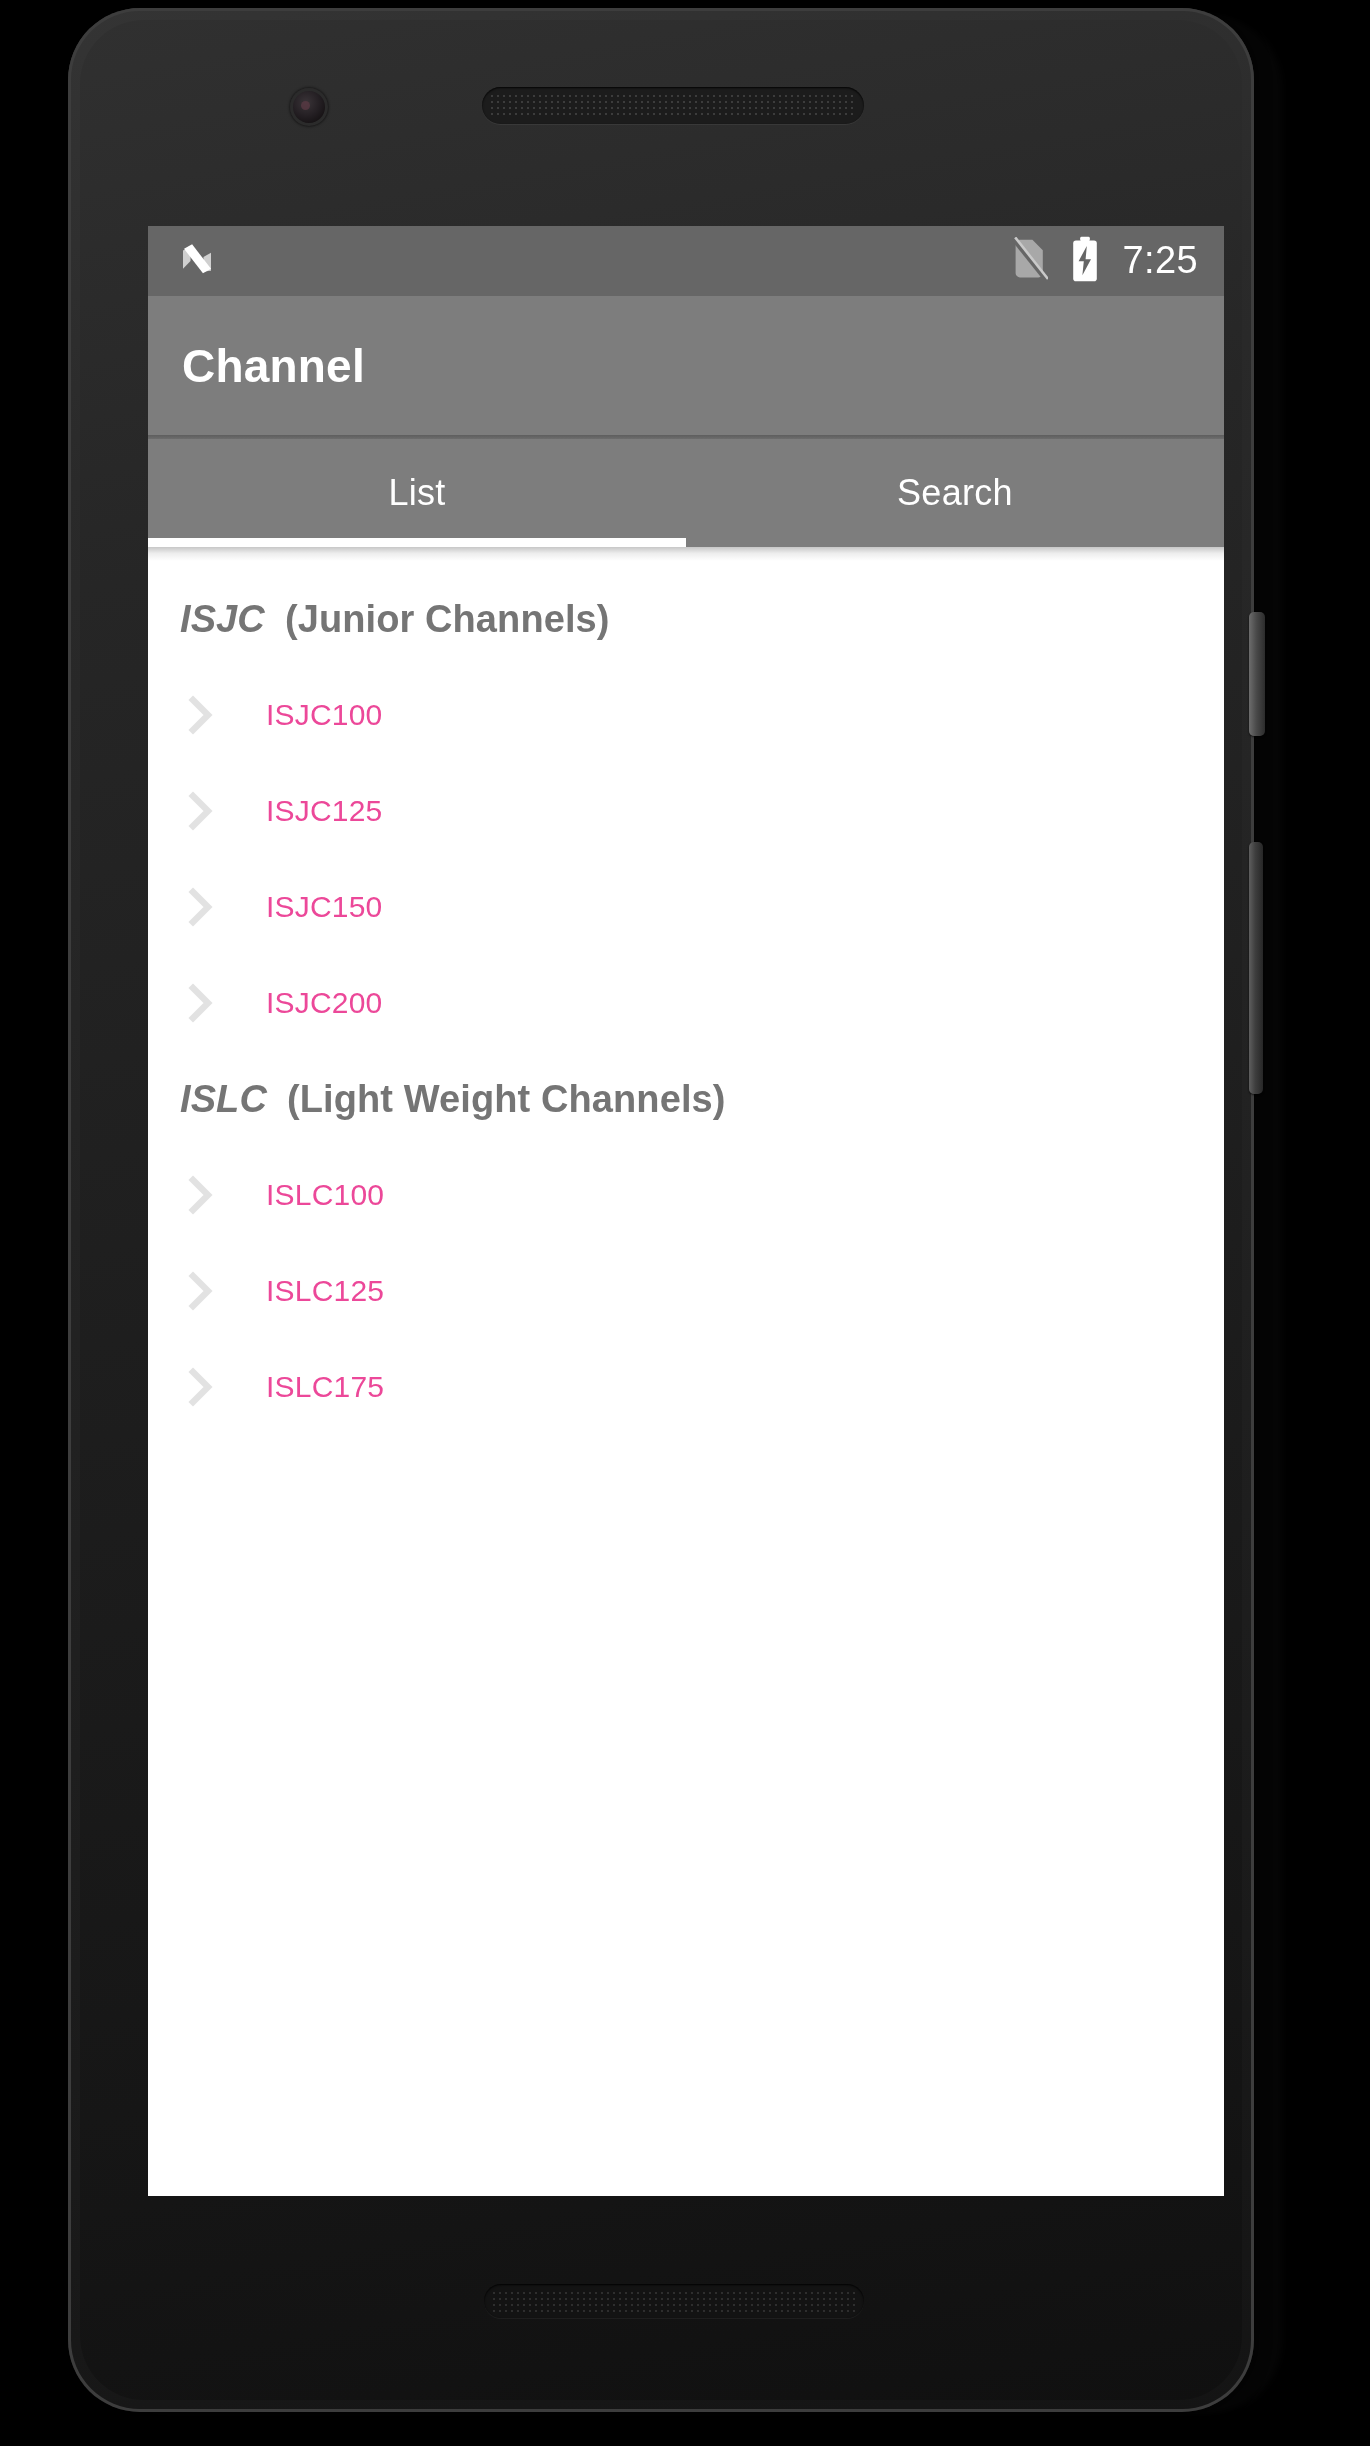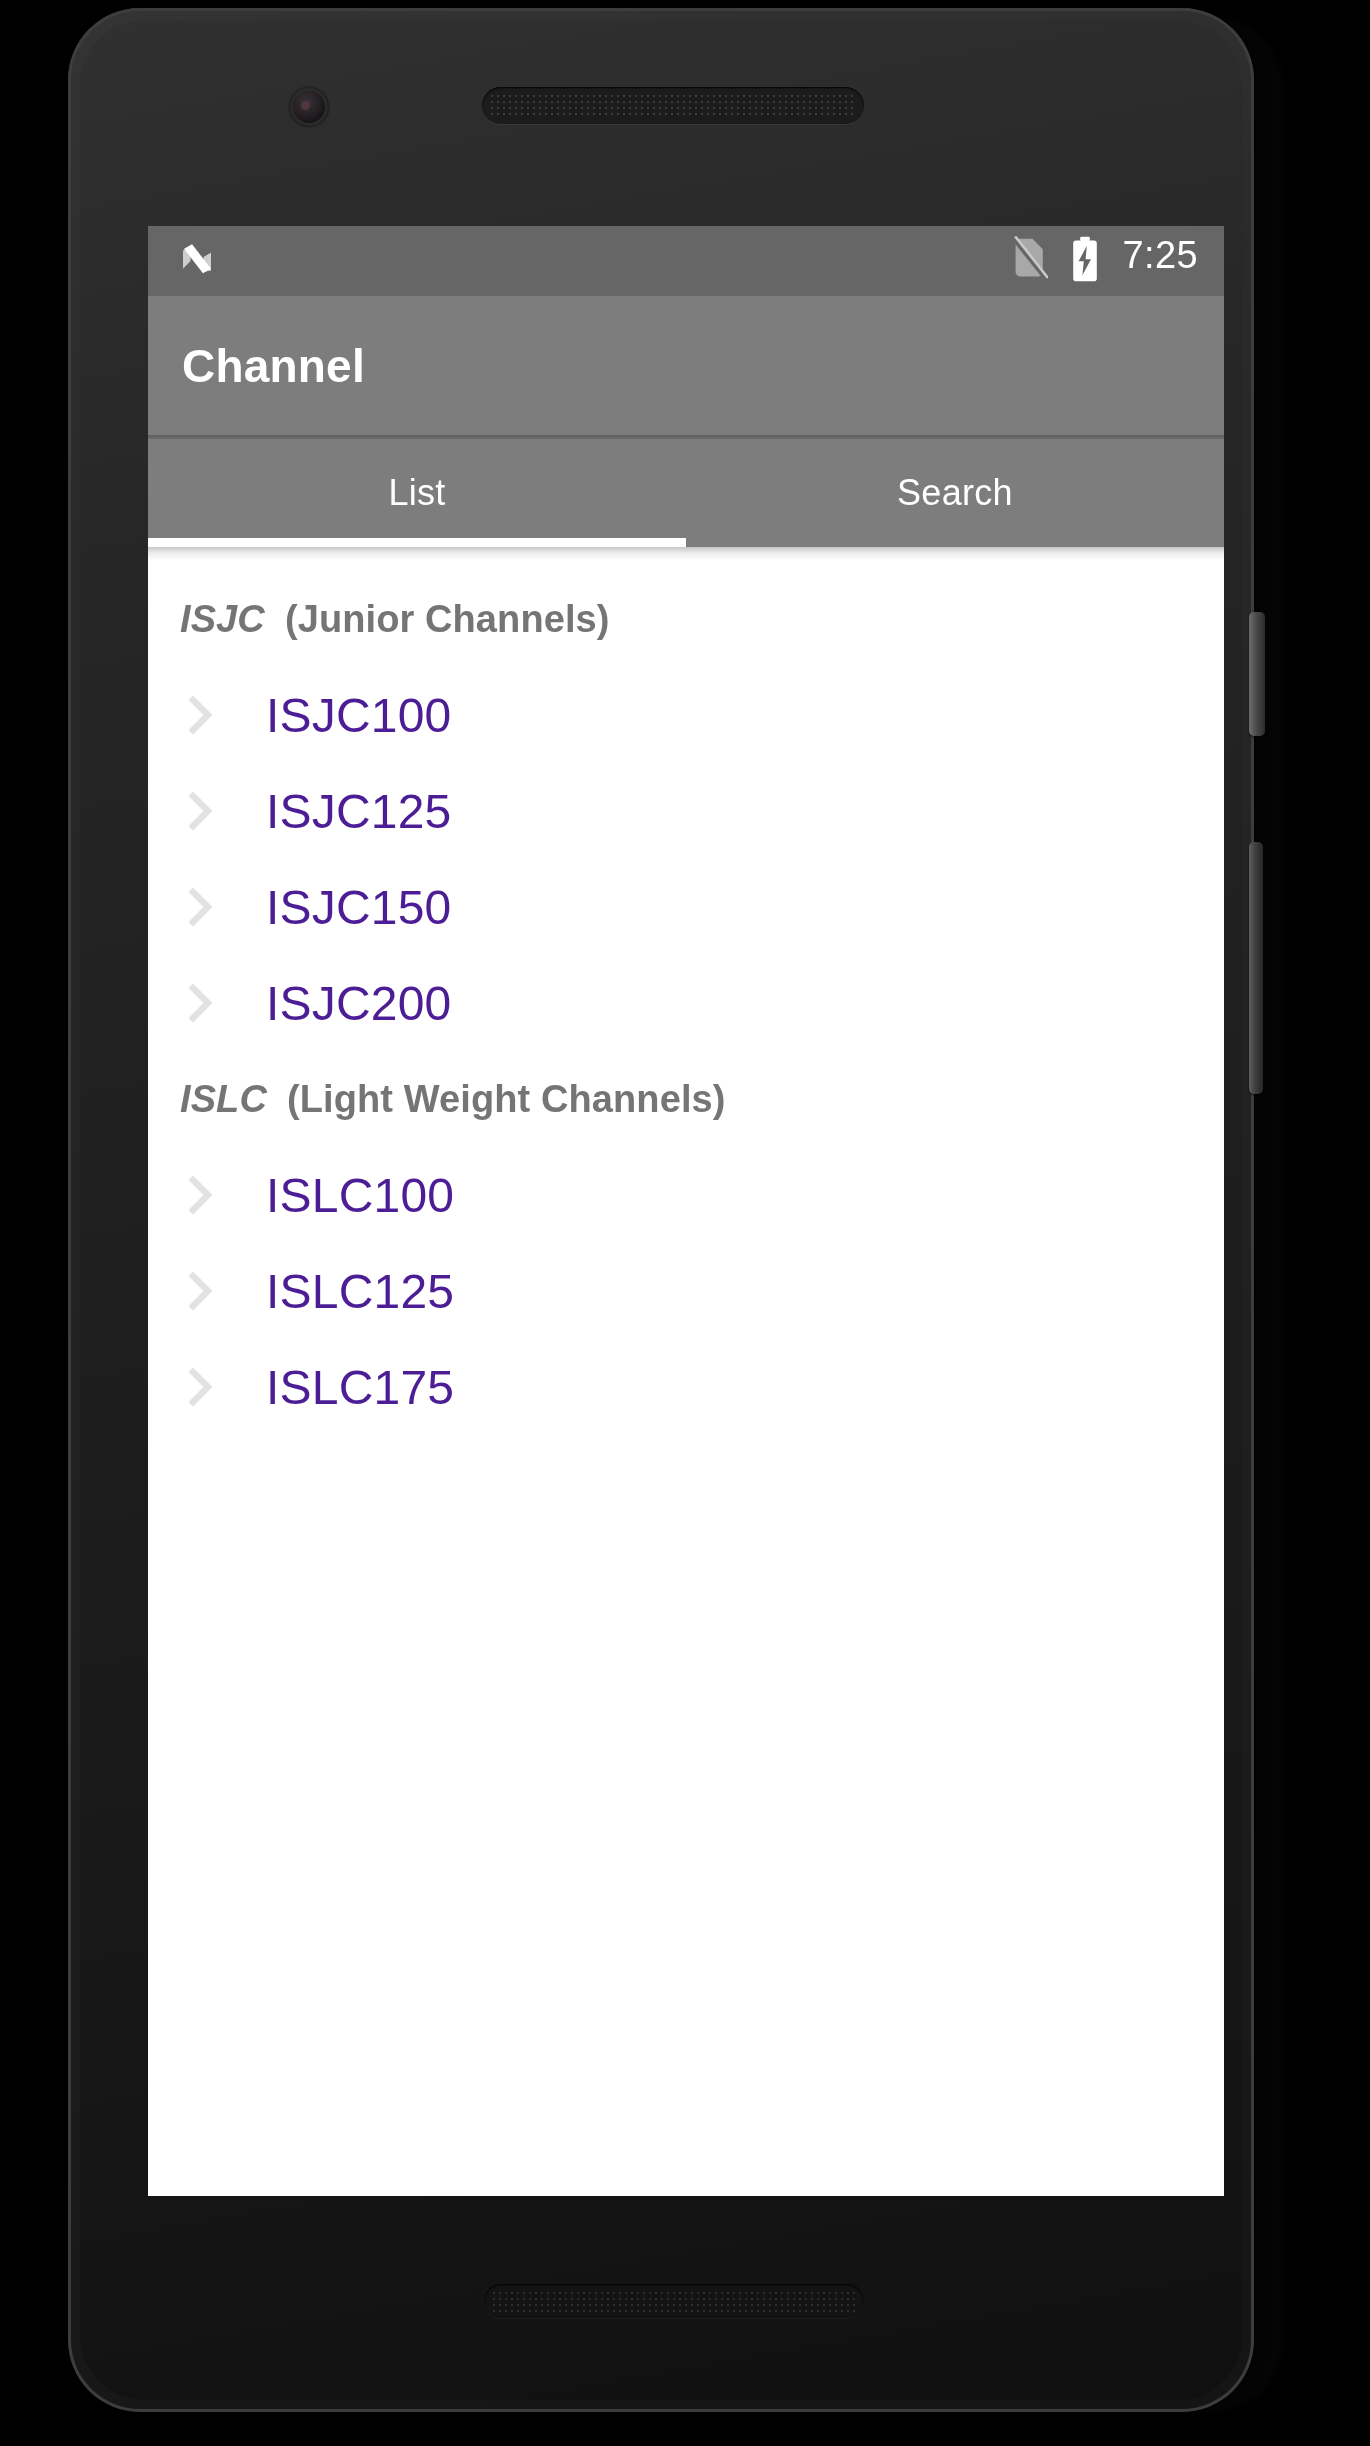--- a/index.html
+++ b/index.html
@@ -152,20 +152,21 @@
     height: 70px;
     background: #666666;
     display: flex;
     align-items: center;
     padding: 0 26px 0 28px;
   }
   .sb-left { display: flex; align-items: center; }
   .sb-right {
     margin-left: auto;
     display: flex;
+    align-items: center;
     gap: 22px;
   }
   .nougat-icon { display: block; }
   .sim-icon { display: block; }
   .battery-icon { display: block; }
   .sb-time {
     color: #ffffff;
     font-size: 38px;
     font-weight: 400;
     letter-spacing: 0.4px;
@@ -258,22 +259,22 @@
   }
   .row-chevron {
     width: 50px;
     display: flex;
     align-items: center;
     justify-content: flex-start;
     flex: none;
   }
   .row-label {
     margin-left: 28px;
-    color: #4c1d95;
-    font-size: 48px;
+    color: #ec4899;
+    font-size: 30px;
     font-weight: 400;
     letter-spacing: 0.2px;
   }
 
   
   .navbar {
     height: 134px;
     background: #000000;
     display: flex;
     align-items: center;

